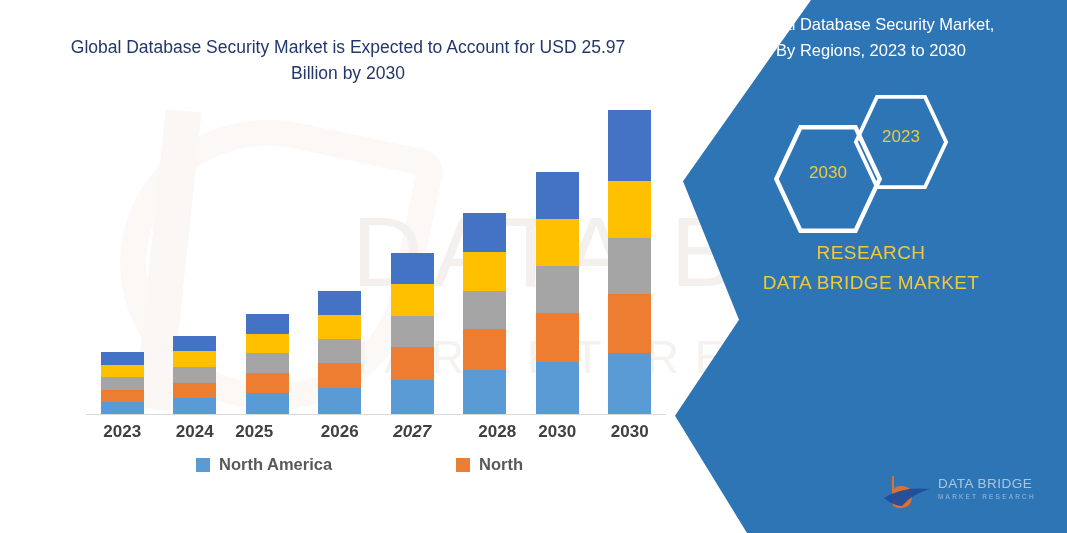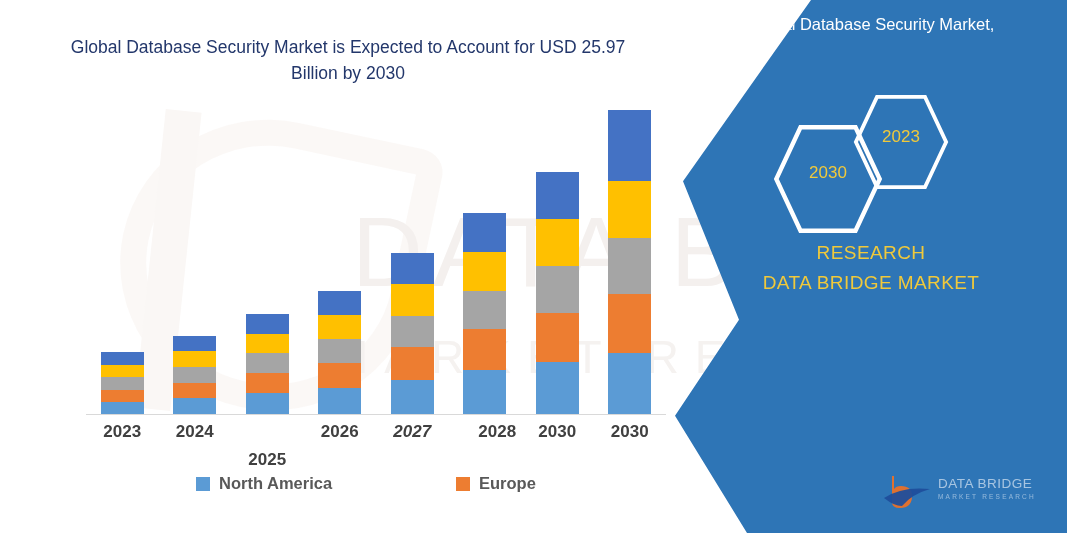--- a/index.html
+++ b/index.html
@@ -116,21 +116,21 @@
     width: 72.5px;
     text-align: center;
     font-size: 17px;
     font-weight: bold;
     color: #404040;
   }
 
   #legend {
     position: absolute;
     left: 86px;
-    top: 474px;
+    top: 455px;
     width: 580px;
     height: 28px;
   }
   .legend-item {
     position: absolute;
     display: flex;
     align-items: center;
     gap: 9px;
   }
   .legend-swatch {
@@ -325,44 +325,45 @@
           <div class="seg" style="height: 55.3596px; background: rgb(165, 165, 165);"></div>
           <div class="seg" style="height: 57.4486px; background: rgb(255, 192, 0);"></div>
           <div class="seg" style="height: 71.0274px; background: rgb(68, 114, 196);"></div>
         </div>
       </div>
     </div>
   <div id="baseline"></div>
   <div id="x-axis">
       <div class="x-label" style="left: 0px; width: 72.5px;">2023</div>
       <div class="x-label" style="left: 72.5px; width: 72.5px;">2024</div>
-      <div class="x-label" style="left: 145px; width: 72.5px; margin-top: 28px;">2025</div>
+      <div class="x-label" style="left: 132px; width: 72.5px;">2025</div>
       <div class="x-label" style="left: 217.5px; width: 72.5px;">2026</div>
       <div class="x-label" style="left: 290px; width: 72.5px; font-style: italic;">2027</div>
       <div class="x-label" style="left: 375px; width: 72.5px;">2028</div>
       <div class="x-label" style="left: 435px; width: 72.5px;">2030</div>
       <div class="x-label" style="left: 507.5px; width: 72.5px;">2030</div>
     </div>
   <div id="legend">
       <div class="legend-item" style="left: 110px;">
         <span class="legend-swatch" style="background: rgb(91, 155, 213);"></span>
         <span class="legend-label">North America</span>
       </div>
       <div class="legend-item" style="left: 370px;">
         <span class="legend-swatch" style="background: rgb(237, 125, 49);"></span>
-        <span class="legend-label">Europe</span>
+        <span class="legend-label">North</span>
       </div>
     </div>
 
 </div>
 
 <div id="brand-panel">
 
   <div id="brand-title">
     <div>Global Database Security Market,</div>
+    <div>By Regions, 2023 to 2030</div>
   </div>
 
   <div id="hex-wrap">
     <div class="hex" id="hex-2030">
       <svg class="hex-shape" viewBox="0 0 100 100" preserveAspectRatio="none">
         <polygon points="25,3 75,3 97,50 75,97 25,97 3,50" fill="none" stroke="#ffffff" stroke-width="4"></polygon>
       </svg>
       <span class="hex-label">2030</span>
     </div>
     <div class="hex" id="hex-2023">

